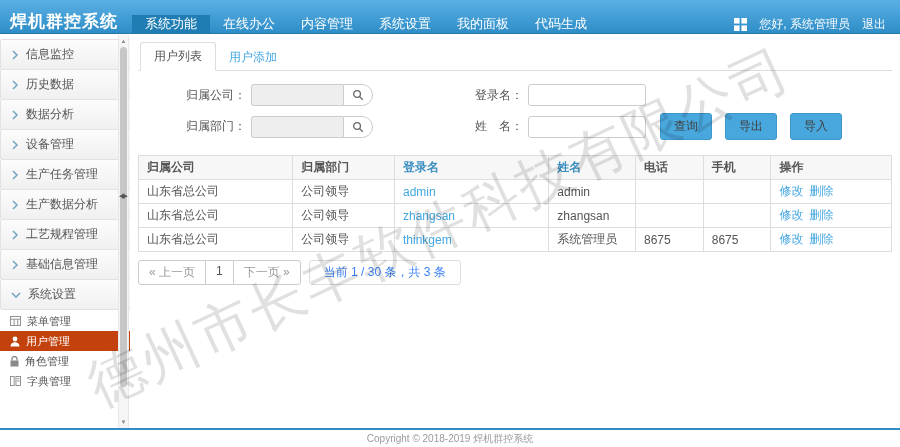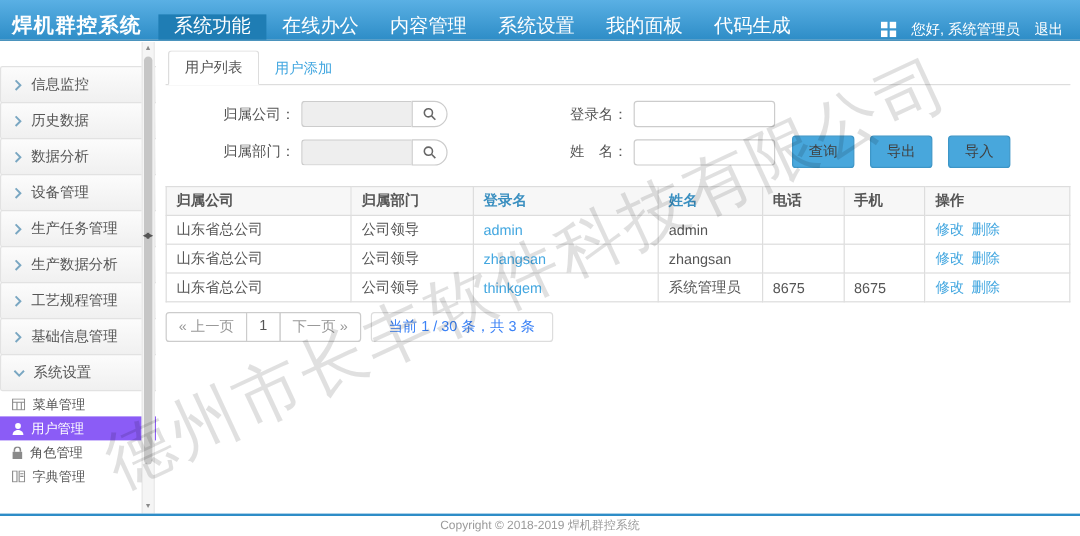--- a/index.html
+++ b/index.html
@@ -6,40 +6,40 @@
   html,body { width:900px; height:447px; overflow:hidden; }
   body { font-family:"Liberation Sans","DejaVu Sans",sans-serif; font-size:12px; background:#fff; color:#555; position:relative; }
 
   
   .header { position:absolute; top:0; left:0; right:0; height:34px;
     background:linear-gradient(#5ab0e4,#2e8dc7); border-bottom:1px solid #2079ad;
     display:flex; align-items:flex-end; z-index:60; }
   .brand { color:#fff; font-size:17px; font-weight:bold; letter-spacing:1px;
     display:flex; align-items:center; padding:0 14px 0 10px; }
   .topnav { display:flex; align-items:stretch; }
-  .topnav a { color:#fff; font-size:16px; display:flex; align-items:center;
+  .topnav a { color:#fff; font-size:13px; display:flex; align-items:center;
     padding:0 13px; text-decoration:none; cursor:pointer; }
   .topnav a.active { background:#1f7db4; }
   .header-right { margin-left:auto; display:flex; align-items:center; gap:12px;
     padding-right:14px; color:#fff; }
   .grid-icon { width:13px; height:13px; display:inline-block; }
   .header-right a { color:#fff; text-decoration:none; cursor:pointer; }
 
   
   .sidebar { position:absolute; top:35px; left:0; width:132px; bottom:19px;
-    overflow:hidden; padding-top:21px; background:#fff; }
+    overflow:hidden; padding-top:5px; background:#fff; }
   .side-section { height:31px; border:1px solid #e2e2e2; margin-top:-1px;
     background:linear-gradient(#fcfcfc,#f0f0f0); display:flex; align-items:center;
     gap:7px; padding-left:10px; color:#555; cursor:pointer; border-radius:2px; }
   .side-section .chev { color:#7aa7c2; display:inline-flex; }
   .side-sub { margin-top:1px; }
   .side-sub-item { height:20px; display:flex; align-items:center; gap:6px;
     padding-left:10px; color:#555; cursor:pointer; font-size:11px; }
   .side-sub-item .si { color:#8a8a8a; display:inline-flex; }
-  .side-sub-item.active { background:#8b5cf6; color:#fff; }
+  .side-sub-item.active { background:#c2410c; color:#fff; }
   .side-sub-item.active .si { color:#fff; }
 
   
   .scroll-col { position:absolute; top:35px; left:118px; width:11px; bottom:19px;
     background:#f5f5f5; border-left:1px solid #e8e8e8; border-right:1px solid #e8e8e8; }
   .scroll-arrow { position:absolute; left:0; width:100%; text-align:center;
     font-size:6px; color:#8a8a8a; line-height:8px; cursor:pointer; }
   .scroll-thumb { position:absolute; left:1px; top:12px; width:7px; height:340px;
     background:#c6c6c6; border-radius:4px; cursor:pointer; }
   .splitter { position:absolute; left:119px; top:192px; z-index:20; font-size:7px;

